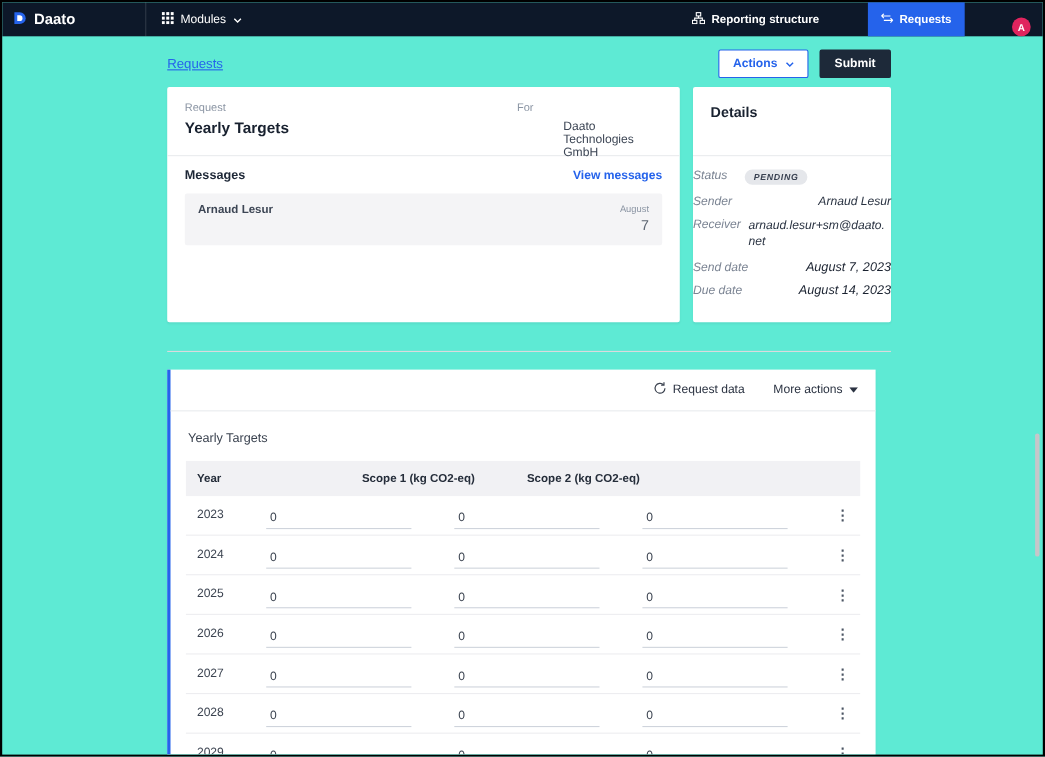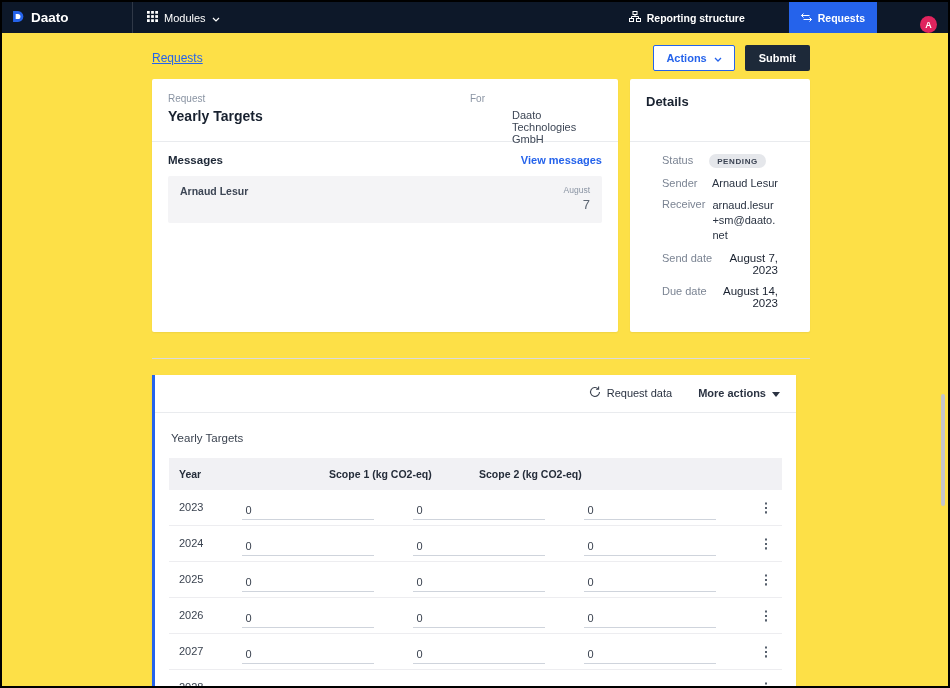--- a/index.html
+++ b/index.html
@@ -1,17 +1,17 @@
 <!DOCTYPE html>
 <html><head>
 <meta charset="utf-8">
 <style>
   * { margin:0; padding:0; box-sizing:border-box; }
   html,body { width:950px; height:688px; font-family:"Liberation Sans", sans-serif; background:#fff; }
-  .page { width:950px; height:688px; border:2px solid #000; background:#fde047; display:flex; flex-direction:column; overflow:hidden; position:relative; }
+  .page { width:950px; height:688px; border:2px solid #000; background:#5eead4; display:flex; flex-direction:column; overflow:hidden; position:relative; }
 
   
   .topnav { height:31px; background:#0d1829; display:flex; align-items:center; padding-left:10px; flex-shrink:0; color:#fff; }
   .brand { display:flex; align-items:center; gap:6px; font-weight:bold; font-size:13.5px; width:120px; }
   .nav-divider { width:1px; height:31px; background:rgba(255,255,255,.14); }
   .modules { display:flex; align-items:center; gap:6px; font-size:11px; padding:0 14px; height:100%; cursor:pointer; }
   .nav-right { margin-left:auto; display:flex; align-items:flex-end; height:100%;gap:32px; }
   .nav-item { display:flex; align-items:center; gap:6px; font-size:10.5px; padding:0 12px; height:100%; cursor:pointer; font-weight:bold; }
   .nav-requests { background:#2563eb; }
   .avatar { width:17px; height:17px; border-radius:50%; background:#e0245e; color:#fff; font-size:9px; font-weight:bold; display:flex; align-items:center; justify-content:center; margin:0 11px; cursor:pointer; }
@@ -42,36 +42,36 @@
   .view-messages { font-size:11px; font-weight:bold; color:#2563eb; cursor:pointer; }
   .message-item { margin-top:10px; background:#f4f4f6; padding:9px 12px 11px; display:flex; justify-content:space-between; border-radius:2px; }
   .msg-sender { font-size:10.5px; font-weight:bold; color:#3d4655; }
   .msg-text { font-size:11px; color:#5d6673; margin-top:7px; }
   .msg-date { text-align:right; flex-shrink:0; padding-left:10px; }
   .msg-month { font-size:8.5px; color:#8a94a3; }
   .msg-day { font-size:13px; color:#5d6673; margin-top:2px; }
 
   .details-card { width:180px; }
   .details-title { font-size:13px; font-weight:bold; color:#18212f; padding:15px 16px; height:62px; }
-  .details-body { padding:12px 32px 14px; }
+  .details-body { padding:12px 0 14px;font-style:italic; }
   .details-row { display:flex; font-size:11px; margin-bottom:9px; align-items:flex-start; justify-content:space-between; }
   .details-label { color:#7b8493; flex-shrink:0; }
   .details-value { text-align:right; color:#2a3342; }
   .receiver-row { justify-content:flex-start; }
   .receiver-value { flex:1; text-align:left; padding-left:7px; word-break:break-all; line-height:1.35; }
   .date-value { font-size:11.5px; color:#1a2230; }
   .status-badge { background:#e5e7eb; color:#3a4252; font-size:8px; font-weight:bold; letter-spacing:.6px; padding:3px 8px 2px; border-radius:10px; margin-left:16px; margin-right:auto; }
 
   .section-divider { border-top:1px solid #dadadd; margin-top:26px; }
 
   
   .data-card { margin-top:16px; width:644px; background:#fff; border-left:3px solid #2563eb; box-shadow:0 1px 2px rgba(16,24,40,.06); }
   .data-topbar { height:38px; display:flex; align-items:center; justify-content:flex-end; gap:26px; padding:0 16px; border-bottom:1px solid #e9ebee; }
   .request-data { display:flex; align-items:center; gap:6px; font-size:11px; color:#2b3342; cursor:pointer; }
-  .more-actions { display:flex; align-items:center; gap:6px; font-size:11px; font-weight:bold; color:#2b3342; cursor:pointer; }
+  .more-actions { display:flex; align-items:center; gap:6px; font-size:11px; font-weight:normal; color:#2b3342; cursor:pointer; }
   .section-title { padding:19px 16px 14px; font-size:11.5px; color:#3b4350; }
   .table { margin:0 14px; }
   .thead { display:flex; background:#f1f1f4; }
   .th { font-size:10.5px; font-weight:bold; color:#252d3a; padding:10px; }
   .col-year { width:150px; }
   .col-scope { width:150px; }
   .col-actions { flex:1; }
   .trow { display:flex; align-items:center; height:36px; border-bottom:1px solid #ededf0;gap:39px; }
   .year-cell { width:150px; padding-left:10px; font-size:11px; color:#3b4350; }
   .scope-cell { width:150px; }

